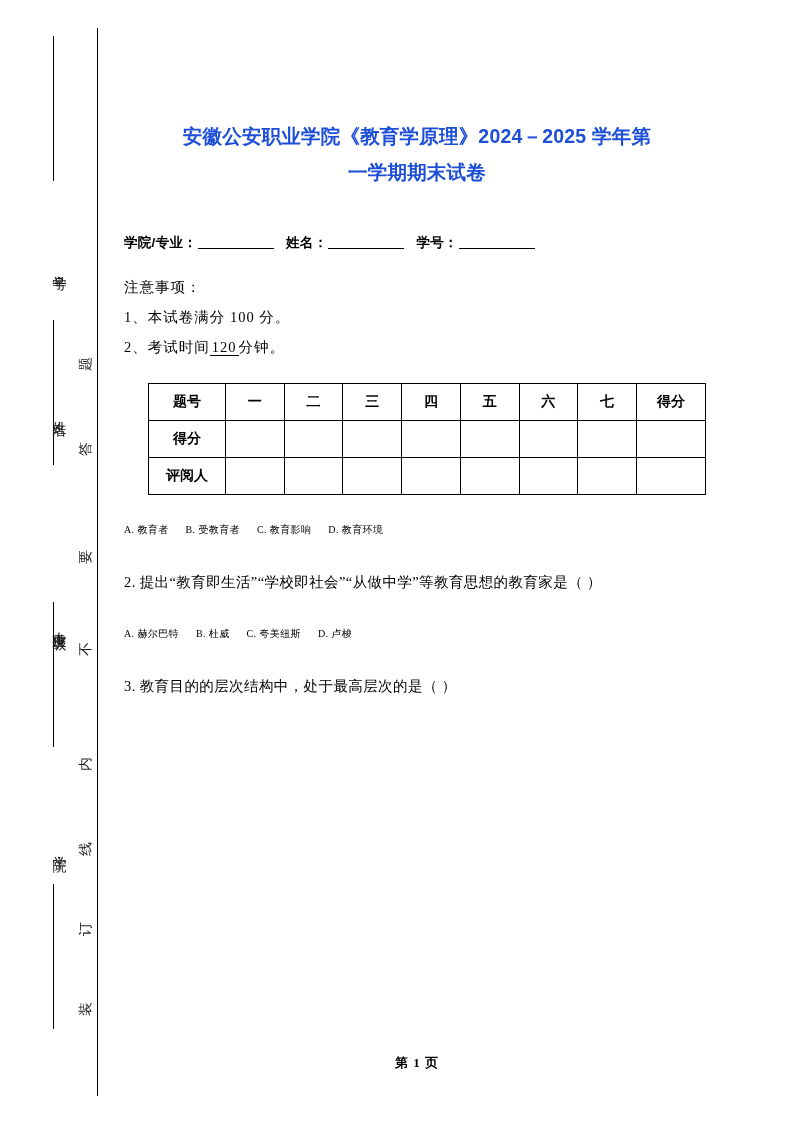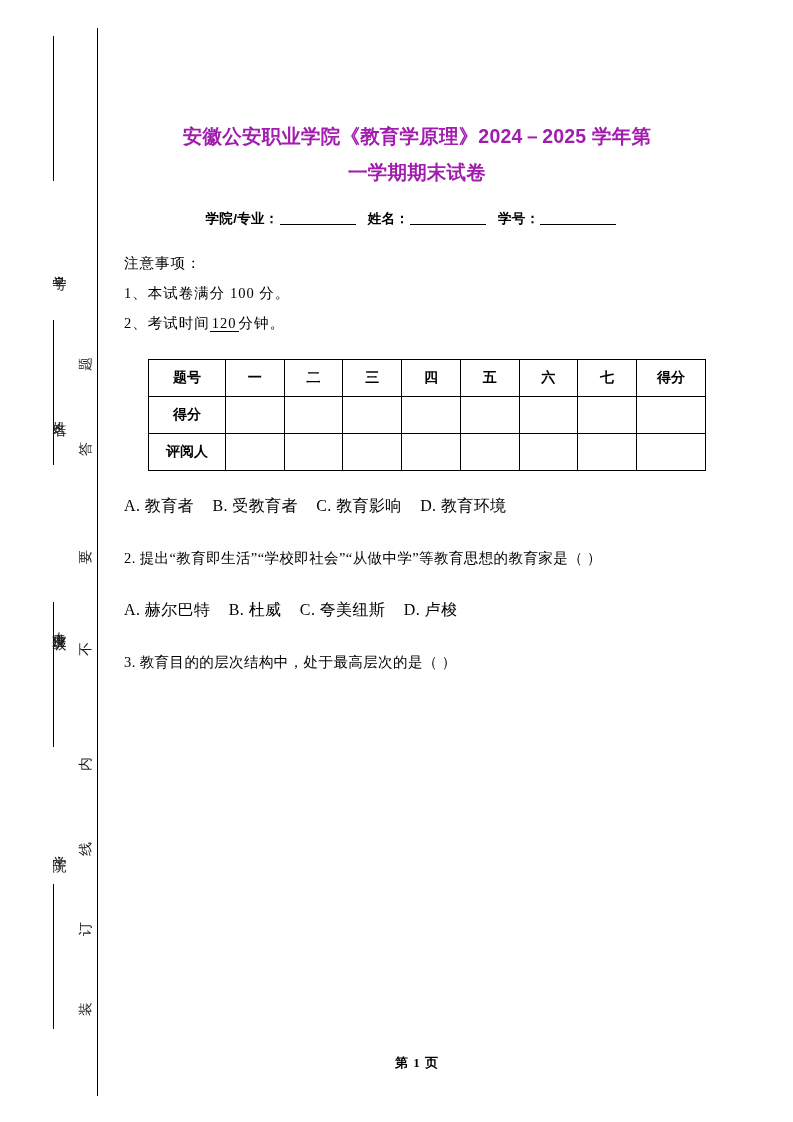--- a/index.html
+++ b/index.html
@@ -92,26 +92,26 @@
   }
 
   .exam-title {
     margin-top: 118px;
     font-family: "Liberation Sans", "DejaVu Sans", sans-serif;
     font-weight: bold;
     font-size: 19.5px;
     line-height: 36px;
     text-align: center;
     letter-spacing: 0.2px;
-    color: #a21caf;
+    color: #1d4ed8;
   }
 
   .info-line {
-    margin-top: 20px;
-    text-align: center;
+    margin-top: 44px;
+    text-align: left;
     font-family: "Liberation Sans", "DejaVu Sans", sans-serif;
     font-weight: bold;
     font-size: 13.5px;
     letter-spacing: 0.3px;
     white-space: nowrap;
   }
   .info-line .blank {
     display: inline-block;
     border-bottom: 1.4px solid #000;
     width: 76px;
@@ -165,21 +165,21 @@
     letter-spacing: 0.4px;
   }
   .question {
     margin-top: 18px;
     font-size: 14.5px;
     line-height: 34px;
     letter-spacing: 0.4px;
   }
   .options {
     margin-top: 18px;
-    font-size: 16px;
+    font-size: 10px;
     line-height: 34px;
     letter-spacing: 0.4px;
   }
   .opt { margin-right: 14px; white-space: nowrap; }
 
   .footer {
     position: absolute;
     left: 0;
     top: 1054px;
     width: 586px;

